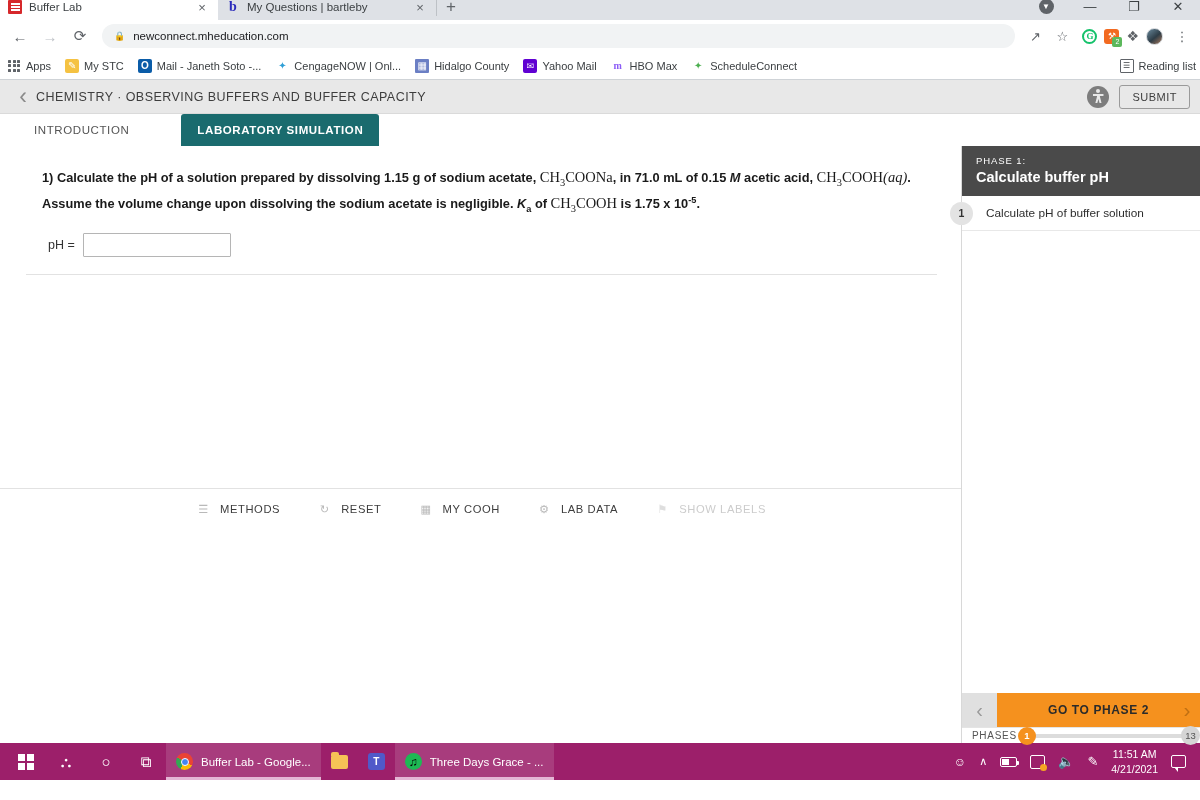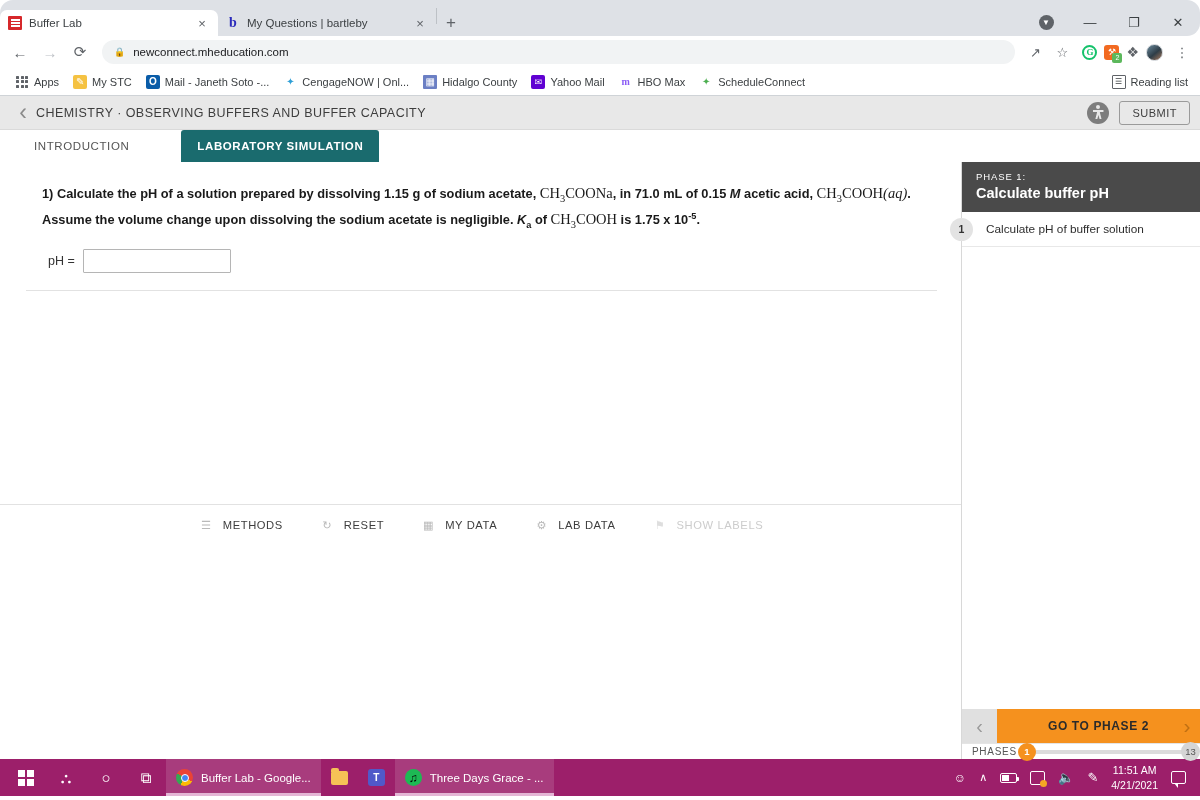--- a/index.html
+++ b/index.html
@@ -5,22 +5,22 @@
   * { box-sizing: border-box; margin: 0; padding: 0; }
   html, body {
     width: 1200px; height: 800px;
     font-family: "Liberation Sans", sans-serif;
     overflow: hidden; background: #fff;
   }
   .serif { font-family: "Liberation Serif", serif; }
 
   
   .tabstrip {
-    height: 36px; background: #dee1e6;
-    display: flex; align-items: flex-end; position: relative; border-radius: 13px;
+    height: 20px; background: #dee1e6;
+    display: flex; align-items: flex-end; position: relative;
   }
   .tab {
     height: 26px; width: 218px; display: flex; align-items: center;
     padding: 0 8px; gap: 7px; font-size: 11.5px; color: #3c4043;
     border-radius: 7px 7px 0 0; position: relative;
   }
   .tab.active { background: #fff; }
   .tab.inactive { background: #dee1e6; }
   .favicon { width: 14px; height: 14px; flex: 0 0 14px; border-radius: 1px;
              display: flex; align-items: center; justify-content: center;
@@ -71,21 +71,21 @@
   .ext-badge { position: absolute; right: -3px; bottom: -3px; width: 10px; height: 10px;
                border-radius: 2px; background: #5cb85c; color: #fff; font-size: 7px;
                display: flex; align-items: center; justify-content: center; }
   .puzzle { font-size: 14px; color: #5f6368; }
   .avatar-c { width: 17px; height: 17px; border-radius: 50%;
               background: linear-gradient(140deg,#6b8b9e,#2e3d47 55%,#a8795c);
               border: 1px solid #cfd3d7; }
 
   .bookmarks {
     height: 28px; background: #fff; display: flex; align-items: center;
-    padding: 0 8px; gap: 0; font-size: 11px; color: #3c4043;
+    padding: 0 0; gap: 0; font-size: 11px; color: #3c4043;
     border-bottom: 1px solid #cfd3d7;
   }
   .bm { display: flex; align-items: center; gap: 5px; padding: 3px 7px;
         white-space: nowrap; }
   .bm-ico { width: 14px; height: 14px; flex: 0 0 14px; display: flex;
             align-items: center; justify-content: center; font-size: 10px; }
   .grid9 { display: grid; grid-template-columns: repeat(3,3px);
            grid-template-rows: repeat(3,3px); gap: 1.5px; }
   .grid9 i { background: #5f6368; border-radius: 0.5px; display:block; width:3px;height:3px;}
   .reading-list { margin-left: auto; display: flex; align-items: center; gap: 5px;
@@ -370,21 +370,21 @@
         <div class="tool">
           <span class="tool-ico">☰</span>
           <span>METHODS</span>
         </div>
         <div class="tool">
           <span class="tool-ico">↻</span>
           <span>RESET</span>
         </div>
         <div class="tool">
           <span class="tool-ico">▦</span>
-          <span>MY DATA</span>
+          <span>MY COOH</span>
         </div>
         <div class="tool">
           <span class="tool-ico">⚙</span>
           <span>LAB DATA</span>
         </div>
         <div class="tool disabled">
           <span class="tool-ico">⚑</span>
           <span>SHOW LABELS</span>
         </div>
       </div>

